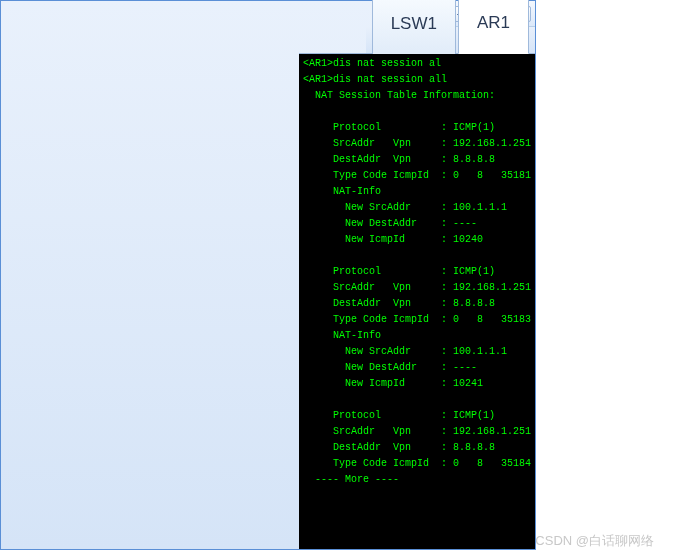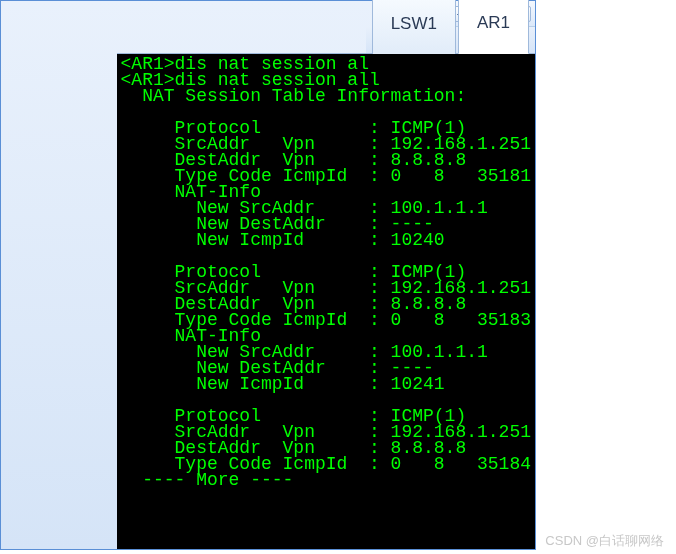--- a/index.html
+++ b/index.html
@@ -88,30 +88,30 @@
     padding: 0;
     background: #fff;
     border-top: 1px solid #9fb9db;
   }
   .terminal {
     width: 100%;
     height: 100%;
     background: #000;
     color: #00ff00;
     font-family: "Courier New", monospace;
-    font-size: 18px;
+    font-size: 10px;
     line-height: 16px;
     padding: 2px 4px;
     white-space: pre;
     overflow: hidden;
   }
   .watermark {
     position: absolute;
     bottom: 4px;
-    right: 12px;
+    right: 22px;
     color: #c8c8c8;
     font-size: 13px;
     pointer-events: none;
   }
 </style>
 </head>
 <body>
 
 <div class="window">
   <div class="titlebar">

